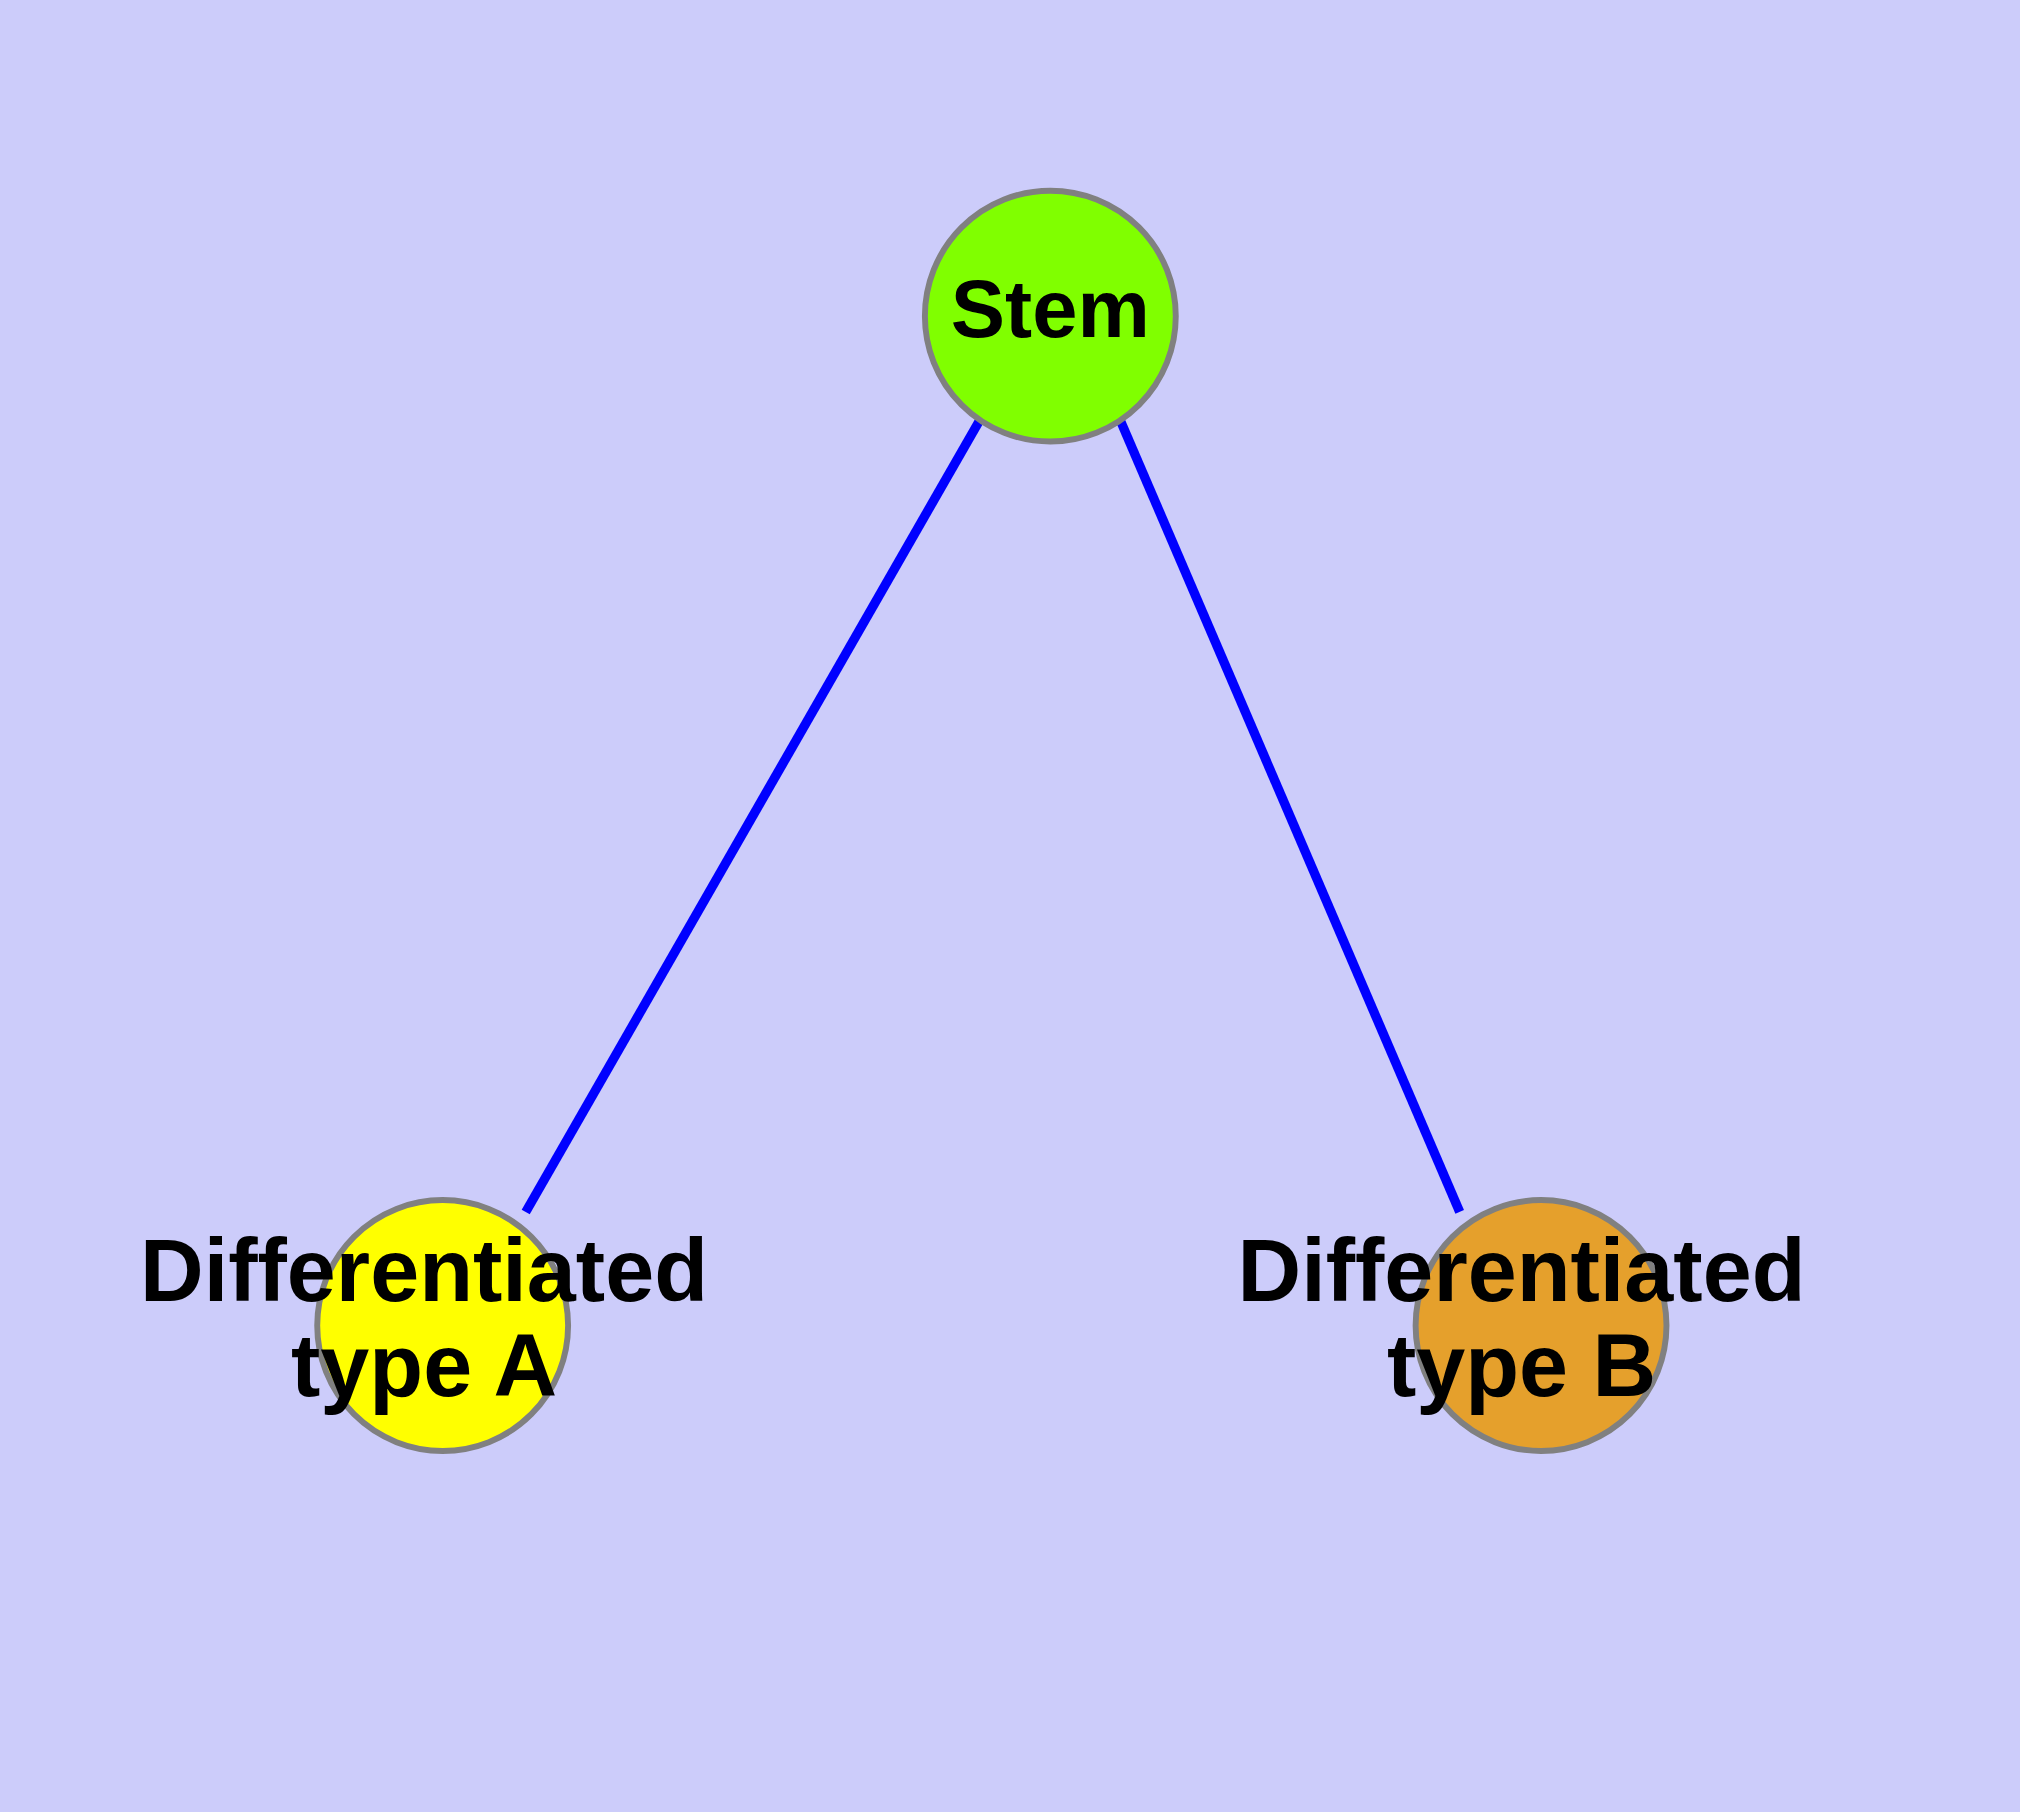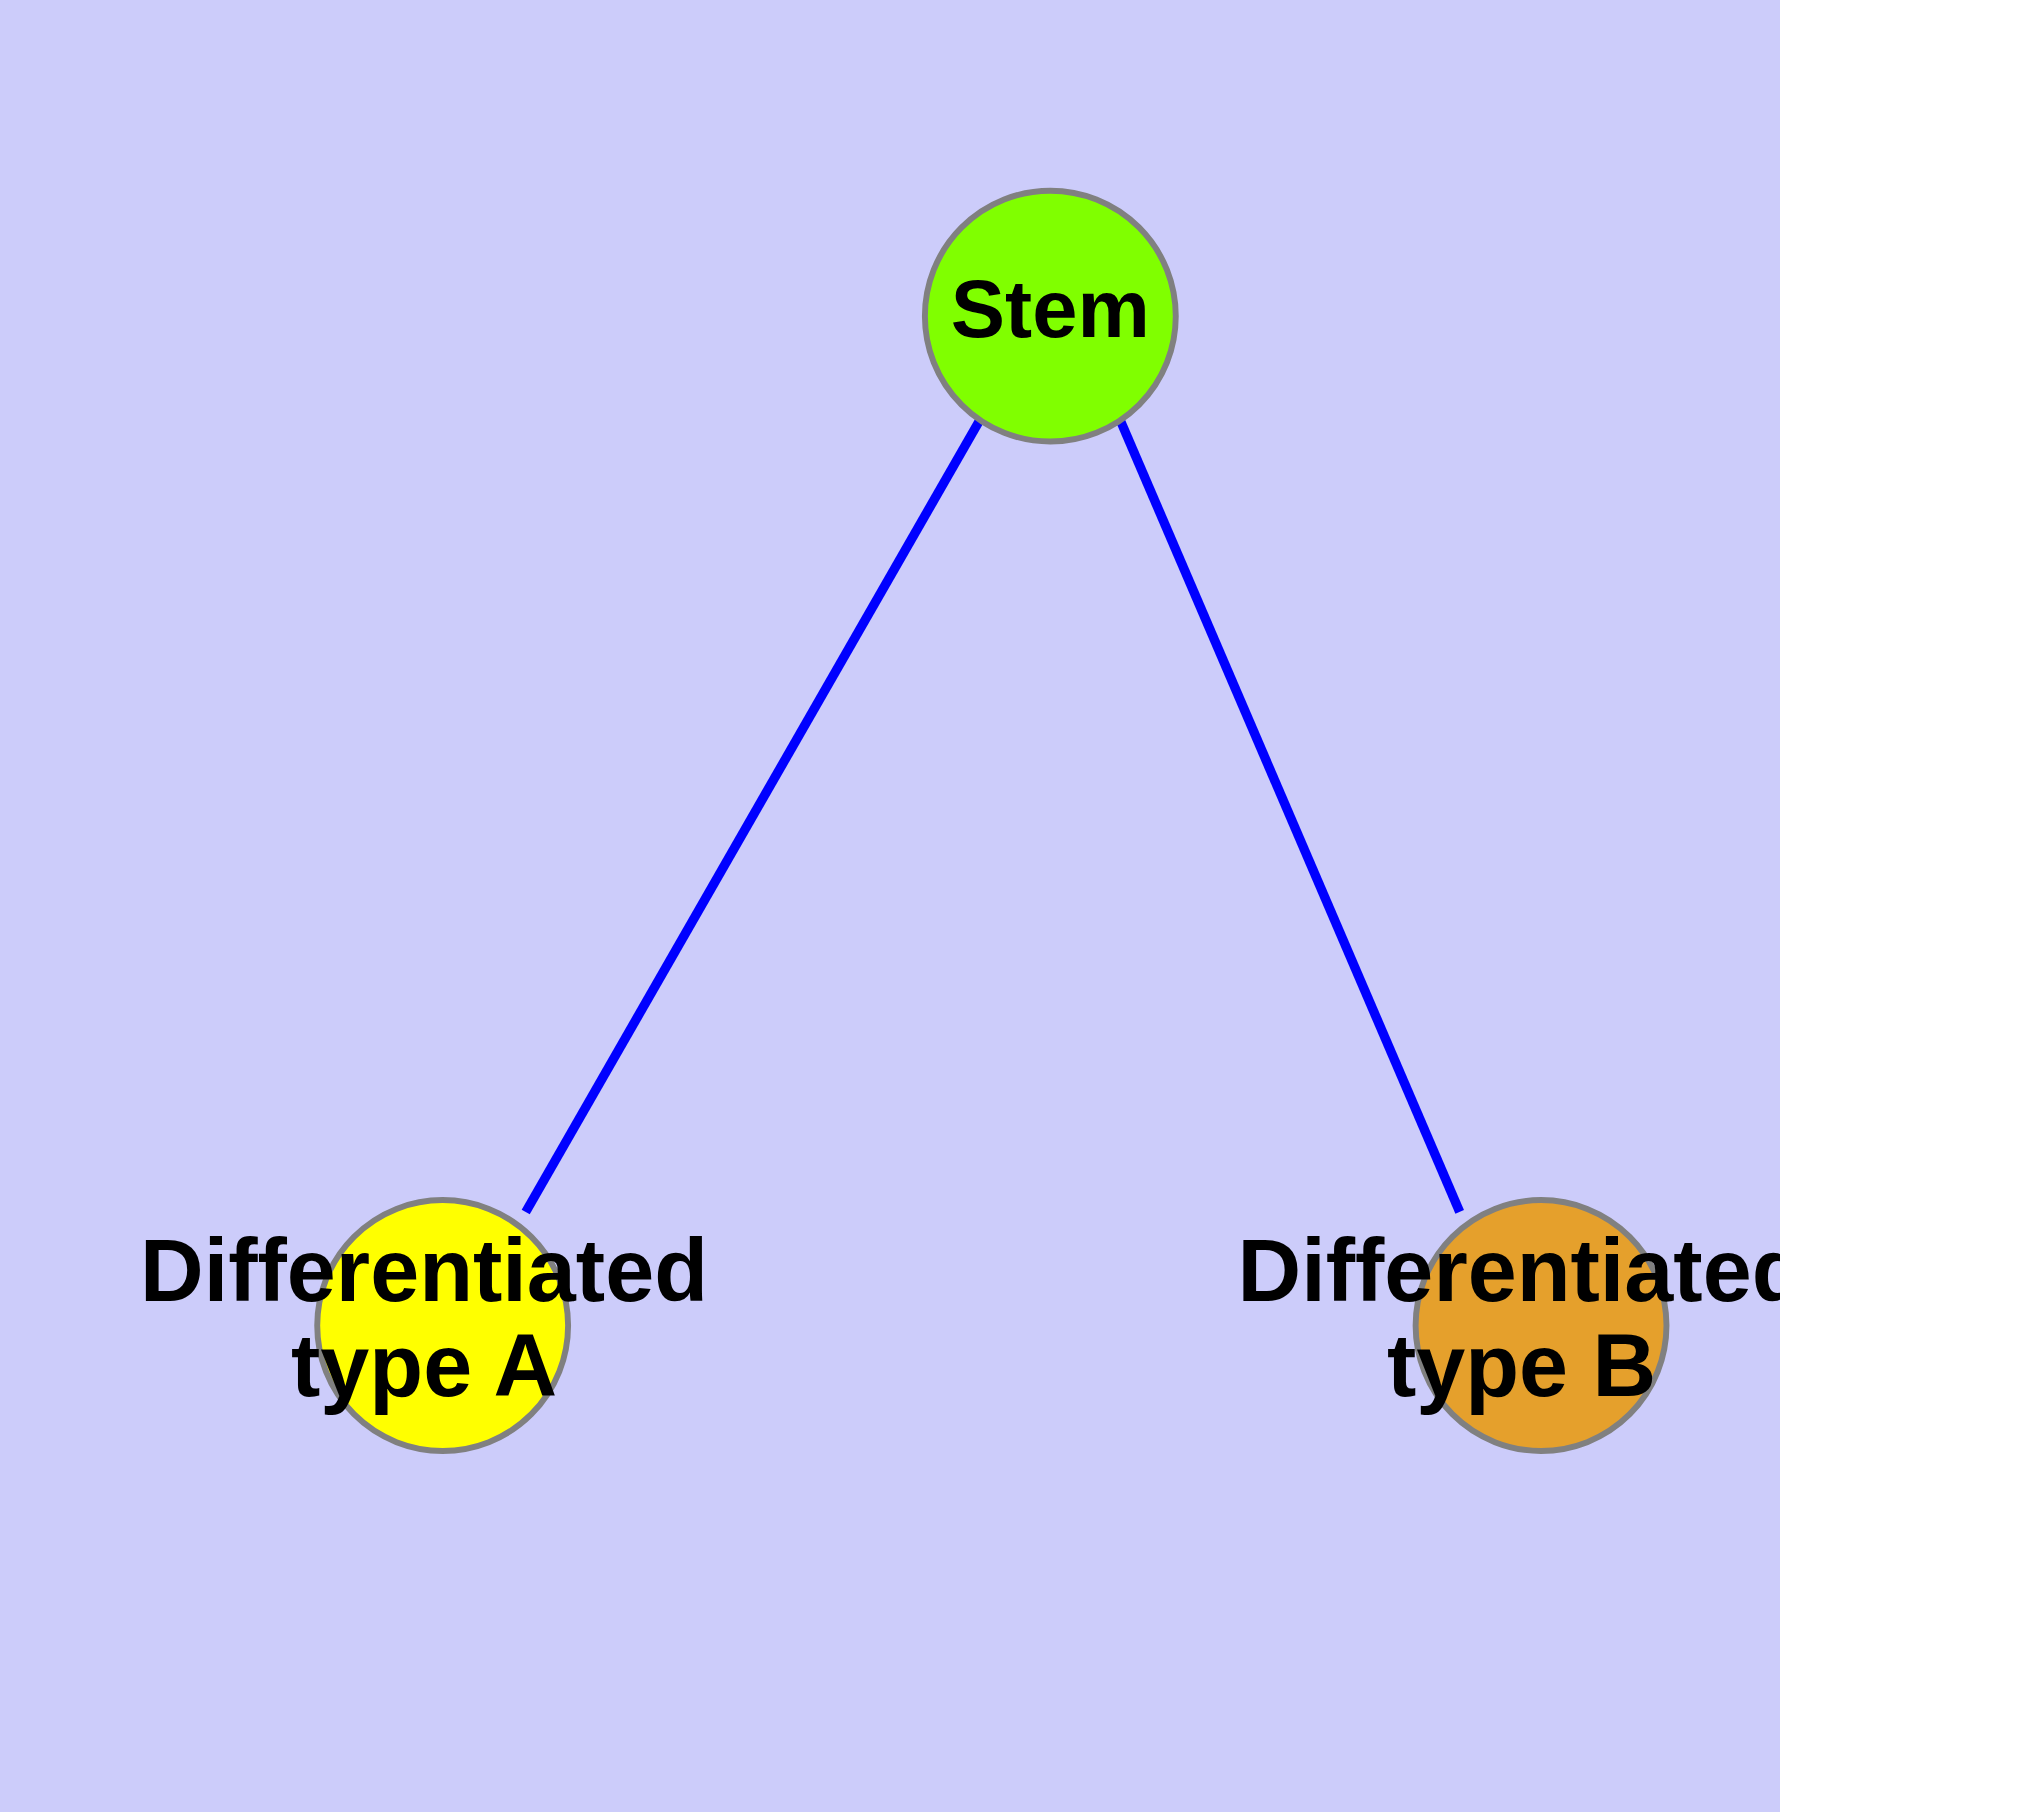--- a/index.html
+++ b/index.html
@@ -29,21 +29,21 @@
     text-anchor: middle;
     dominant-baseline: middle;
     paint-order: normal;
   }
   .node-label-stem { font-size: 96px; }
   .node-label-leaf { font-size: 104px; }
 </style>
 </head>
 <body>
 
-<div id="canvas" style="background: rgb(204, 204, 250); width: 1780px; height: 1812px;">
+<div id="canvas" style="background: rgb(204, 204, 250); width: 2020px; height: 1812px;">
   <svg id="graph-svg" viewBox="0 0 2384 2138" xmlns="http://www.w3.org/2000/svg">
 
     <rect id="bg-rect" x="0" y="0" width="2384" height="2138" fill="#ccccfa"></rect>
 
     <g id="edges-layer">
         <line x1="1155" y1="497" x2="620" y2="1430" stroke="#0000ff" stroke-width="11" stroke-linecap="butt"></line>
         <line x1="1322" y1="497" x2="1722" y2="1430" stroke="#0000ff" stroke-width="11" stroke-linecap="butt"></line>
       </g>
 
     <g id="nodes-layer">

